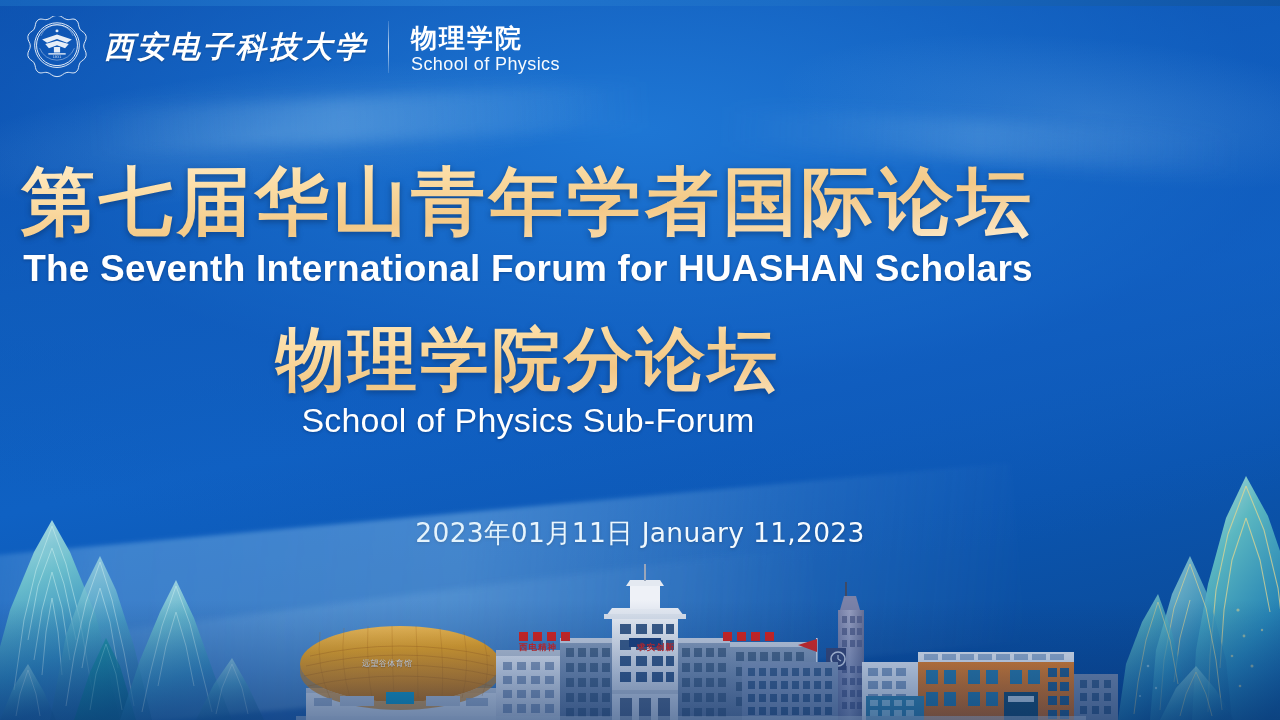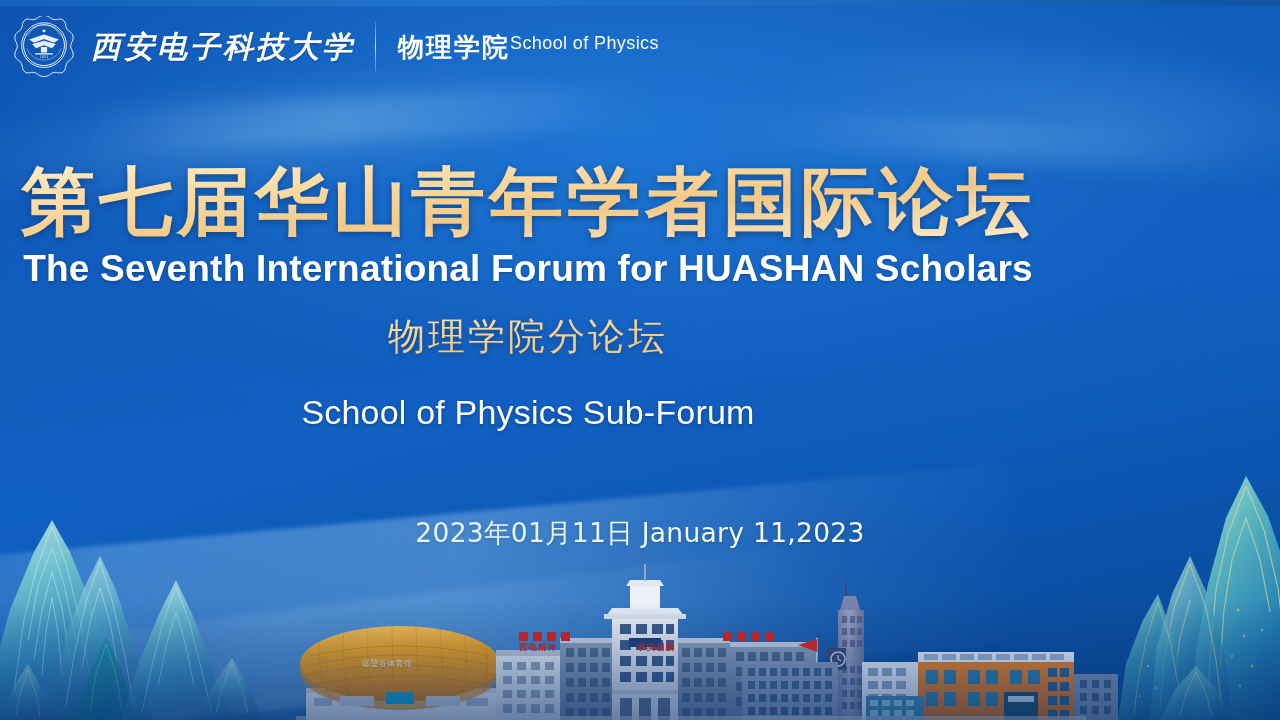--- a/index.html
+++ b/index.html
@@ -56,40 +56,40 @@
     background:linear-gradient(98deg, rgba(150,200,240,0) 0%, rgba(150,200,240,.22) 40%, rgba(150,200,240,0) 100%);
     transform:rotate(-7deg);filter:blur(3px);pointer-events:none;
   }
   .deepwater{
     position:absolute;left:0;bottom:0;width:1280px;height:120px;
     background:linear-gradient(180deg, rgba(7,55,125,0) 0%, rgba(7,52,120,.35) 60%, rgba(6,45,105,.55) 100%);
     pointer-events:none;
   }
 
   
-  .logo-bar{position:absolute;left:13px;top:14px;display:flex;align-items:center;height:66px;}
+  .logo-bar{position:absolute;left:26px;top:14px;display:flex;align-items:center;height:66px;}
   .emblem{width:62px;height:62px;flex:0 0 62px;}
   .uni-block{margin-left:16px;display:flex;flex-direction:column;justify-content:center;}
   .uni-cn{
     font-family:"Liberation Serif","DejaVu Serif",serif;
     font-style:italic;font-weight:700;color:#fff;
     font-size:30px;line-height:32px;letter-spacing:3px;
     text-shadow:0 1px 2px rgba(0,0,0,.25);
     white-space:nowrap;
   }
   .uni-en{
     font-family:"Liberation Serif","DejaVu Serif",serif;
     font-weight:700;color:#fff;font-size:16.5px;line-height:19px;
     letter-spacing:2.6px;white-space:nowrap;margin-top:1px;
   }
   .divider{
     width:1px;height:52px;margin:0 22px 0 20px;
     background:linear-gradient(180deg,rgba(255,255,255,.15),rgba(255,255,255,.75),rgba(255,255,255,.15));
   }
-  .sch-block{display:flex;flex-direction:row;justify-content:flex-start;}
+  .sch-block{display:flex;flex-direction:column;justify-content:flex-start;}
   .sch-cn{
     color:#fff;font-weight:700;font-size:26px;line-height:30px;letter-spacing:2px;white-space:nowrap;
     font-family:"DejaVu Sans","Liberation Sans",sans-serif;
   }
   .sch-en{
     color:#fff;font-size:18px;line-height:16px;letter-spacing:.4px;white-space:nowrap;
     margin-top:3px;text-align:center;opacity:.97;
   }
 
   
@@ -103,30 +103,30 @@
     filter:drop-shadow(0 2px 3px rgba(3,30,72,.45));
     white-space:nowrap;
   }
   .t-en-main{
     font-size:37px;line-height:46px;color:#ffffff;font-weight:700;
     letter-spacing:.2px;margin-top:2px;white-space:nowrap;
     text-shadow:0 1px 3px rgba(3,30,72,.40);
   }
   .t-cn-sub{
     font-family:"DejaVu Sans","Liberation Sans",sans-serif;
-    font-weight:400;font-size:37px;line-height:74px;letter-spacing:3px;
+    font-weight:700;font-size:69px;line-height:74px;letter-spacing:3px;
     background:linear-gradient(176deg,#ffeecb 0%,#fbdca4 32%,#f2c784 60%,#f9ddb2 84%,#fff1d8 100%);
     -webkit-background-clip:text;background-clip:text;
     color:transparent;-webkit-text-fill-color:transparent;
     filter:drop-shadow(0 2px 3px rgba(3,30,72,.45));
-    margin-top:8px;white-space:nowrap;
+    margin-top:30px;white-space:nowrap;
   }
   .t-en-sub{
     font-size:34px;line-height:44px;color:#ffffff;font-weight:400;
-    letter-spacing:.2px;margin-top:16px;white-space:nowrap;
+    letter-spacing:.2px;margin-top:2px;white-space:nowrap;
     text-shadow:0 1px 3px rgba(3,30,72,.40);
   }
   .date-line{
     position:absolute;left:0;top:516px;width:1280px;text-align:center;
     color:#ffffff;font-size:26.5px;line-height:34px;letter-spacing:.3px;
     font-family:"DejaVu Sans","Liberation Sans",sans-serif;
     text-shadow:0 1px 3px rgba(3,30,72,.45);
     white-space:nowrap;
   }
 

